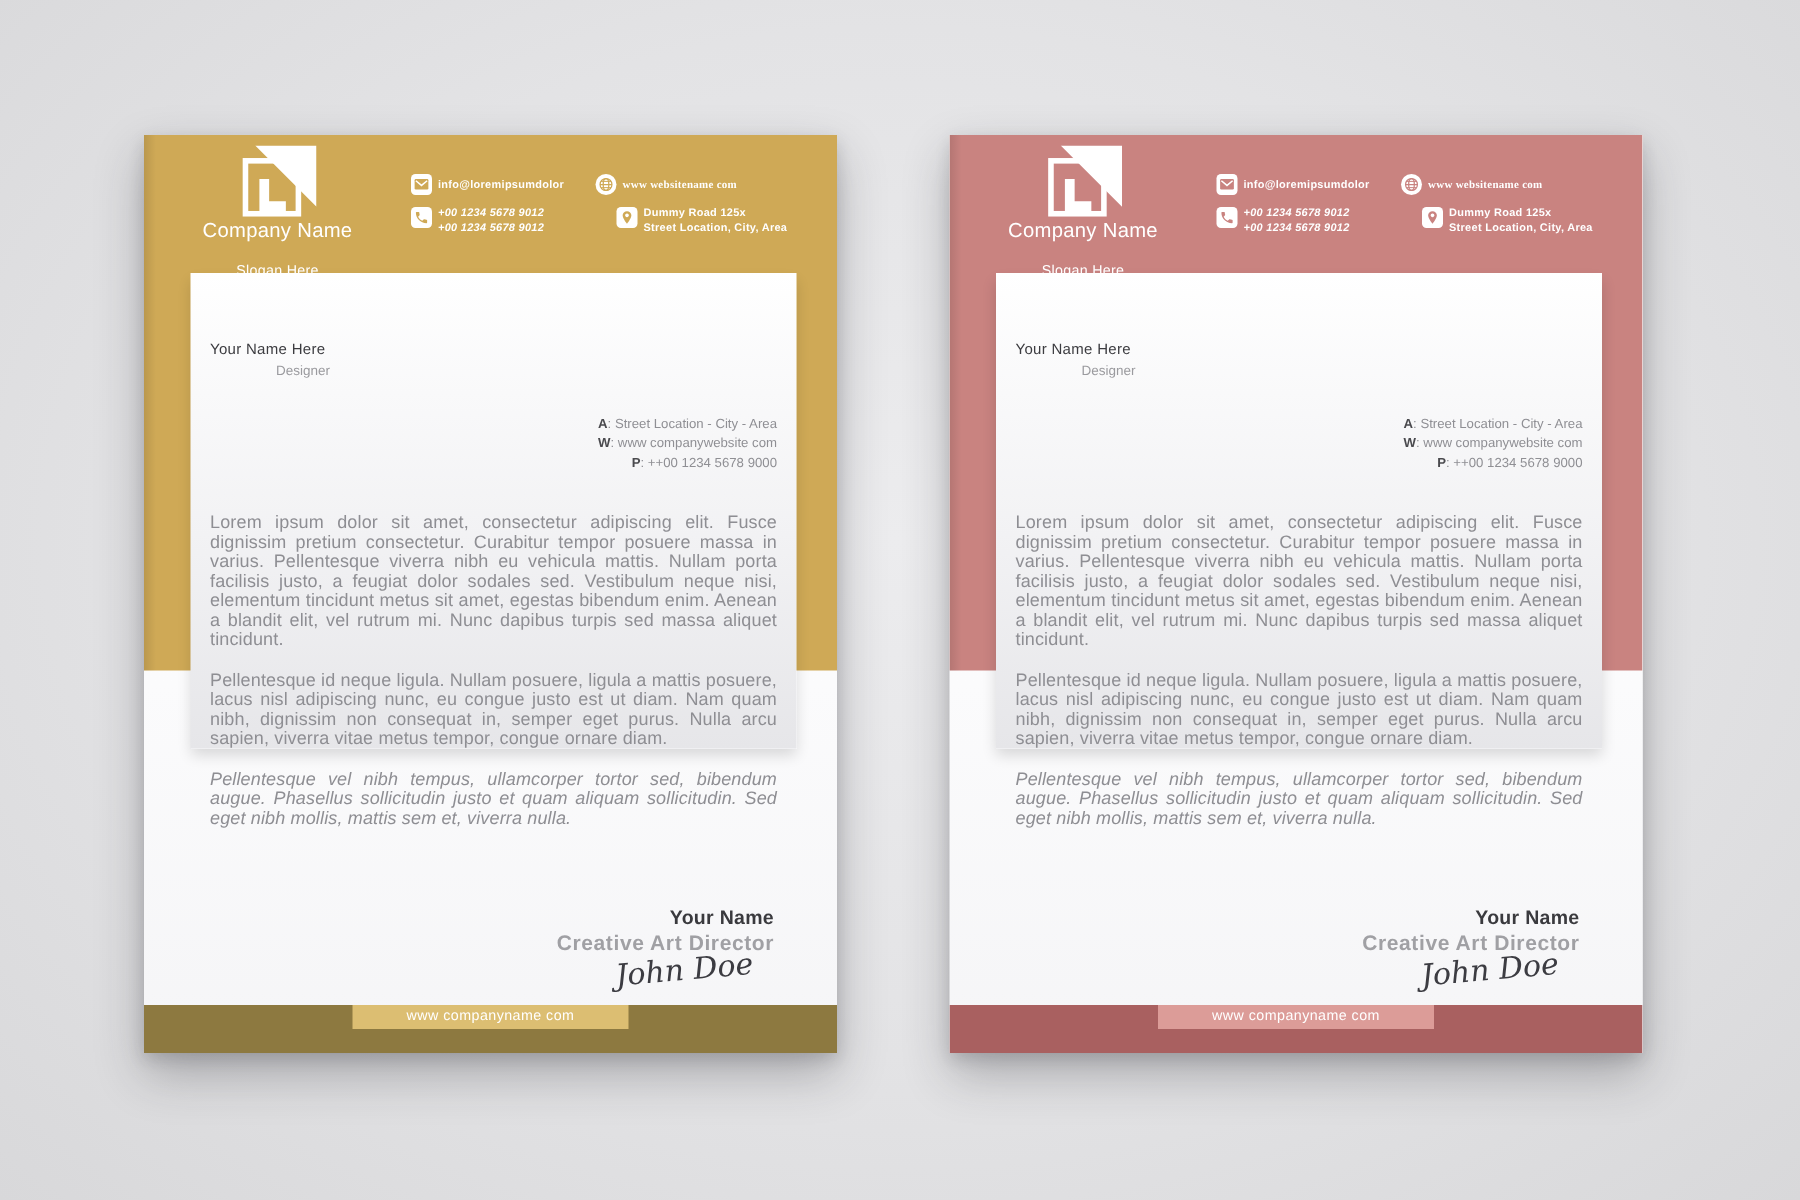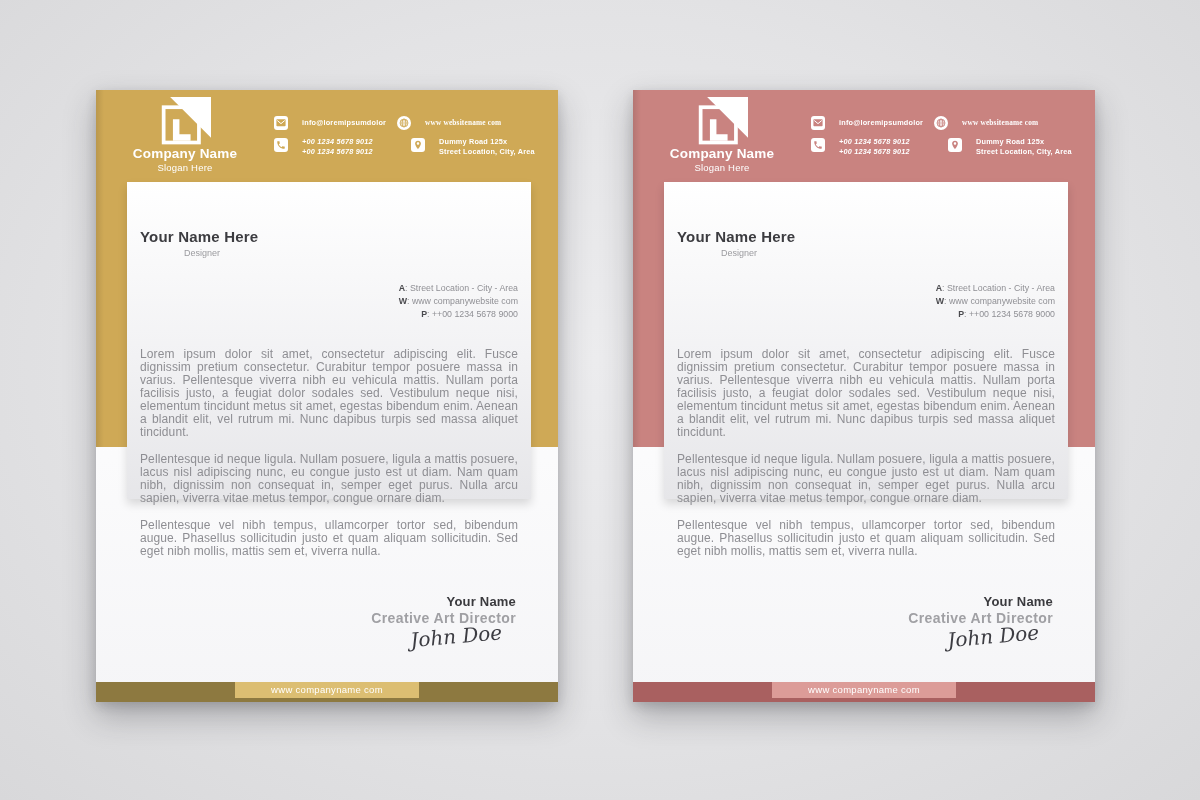--- a/index.html
+++ b/index.html
@@ -34,65 +34,65 @@
   .panel {
     position:absolute; top:92px; left:31px; right:27px; height:317px;
     background:linear-gradient(180deg,#ffffff 0%,#f2f2f4 55%,#e6e6e9 100%);
     box-shadow:0 5px 9px rgba(0,0,0,.14);
   }
 
   
   .header { position:absolute; top:0; left:0; right:0; height:92px; color:#fff; }
   .brand { position:absolute; left:26px; top:7px; width:126px; text-align:center; }
   .logo { width:52px; height:52px; display:block; margin:0 auto; }
-  .brand-name { font-size:13.5px; font-weight:bold; letter-spacing:.2px; margin-top:-3px; }
-  .brand-slogan { font-size:9.5px; font-weight:normal; letter-spacing:.2px; margin-top:1px; }
-
-  .contact { position:absolute; display:flex; gap:14px; align-items:flex-start; }
+  .brand-name { font-size:13.5px; font-weight:normal; letter-spacing:.2px; margin-top:-3px; }
+  .brand-slogan { font-size:9.5px; font-weight:normal; letter-spacing:.2px; margin-top:14px; }
+
+  .contact { position:absolute; display:flex; gap:4px; align-items:flex-start; }
   .c-email   { left:178px; top:25px; }
   .c-web     { left:301px; top:25px;font-family:Liberation Serif, serif; }
   .c-phone   { left:178px; top:47px;font-style:italic; }
   .c-address { left:315px; top:47px; }
   .tile {
     width:14px; height:14px; border-radius:3px; background:#fff; color:var(--accent);
     display:flex; align-items:center; justify-content:center; flex:0 0 auto; margin-top:1px;
   }
   .tile.round { border-radius:50%; }
   .tile svg { width:10px; height:10px; display:block; }
   .c-text { font-size:7.3px; font-weight:bold; letter-spacing:.2px; line-height:10px; padding-top:3px; white-space:nowrap; }
   .c-text.two { padding-top:0; }
 
   
   .content { position:absolute; top:92px; left:44px; right:40px; }
   .recipient { margin-top:46px; }
-  .r-name { font-size:15px; font-weight:bold; color:#3c3c40; letter-spacing:.2px; }
+  .r-name { font-size:10px; font-weight:normal; color:#3c3c40; letter-spacing:.2px; }
   .r-title { font-size:9px; color:#9b9b9f; margin-top:3px;padding-left:44px; }
   .r-lines { margin-top:24px;text-align:right; }
   .info-line { font-size:8.8px; color:#8f8f94; line-height:13px; }
   .info-key { display:inline-block; width:11px; font-weight:bold; color:#4a4a4e; }
 
   .body-text { margin-top:27px; }
   .body-text p {
     font-size:12px; line-height:13px; color:#8e8e93;
     text-align:justify; letter-spacing:.1px; margin-bottom:14px;
   }
-  .body-text p:last-child { margin-bottom:0; }
-
-  .sig { margin-top:36px; text-align:right; padding-right:2px; }
+  .body-text p:last-child { margin-bottom:0;font-style:italic; }
+
+  .sig { margin-top:52px; text-align:right; padding-right:2px; }
   .sig-name  { font-size:13px; font-weight:bold; color:#3a3a3e; letter-spacing:.2px; }
   .sig-title { font-size:14px; font-weight:bold; color:#a0a0a4; letter-spacing:.4px; margin-top:1px; }
   .sig-script {
     font-family:"DejaVu Serif", serif; font-style:italic;
     font-size:20px; color:#3c3c42; margin-top:-7px; padding-right:14px;
     transform:rotate(-5deg); transform-origin:right center;
   }
 
   
   .footer {
-    position:absolute; left:0; right:0; bottom:0; height:20px;
+    position:absolute; left:0; right:0; bottom:0; height:32px;
     background:var(--footer-dark); display:flex; justify-content:center;
   }
   .footer-center {
     width:184px; height:16px; background:var(--footer-light);
     color:#fff; font-size:9.5px; line-height:16px; text-align:center; letter-spacing:.3px;
   }
 </style>
 </head>
 <body>
 

